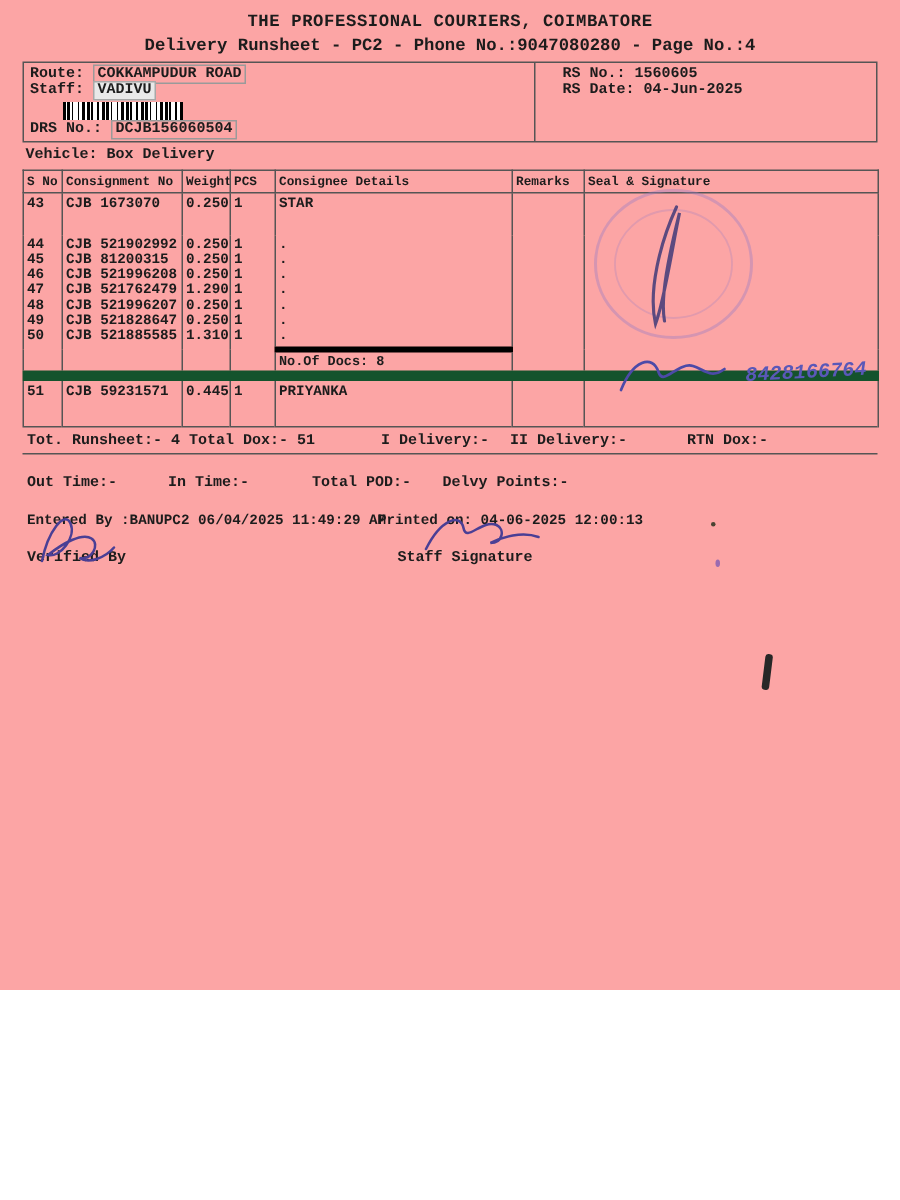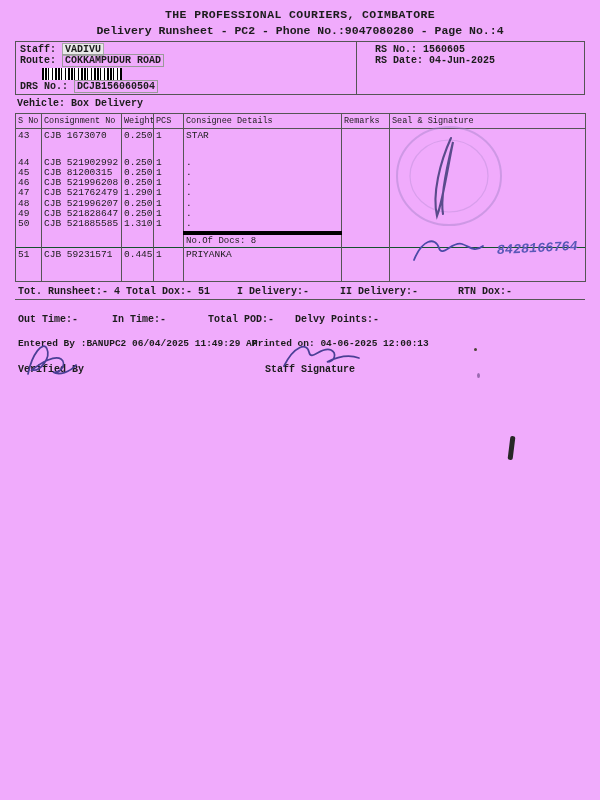--- a/index.html
+++ b/index.html
@@ -1,48 +1,48 @@
 <!DOCTYPE html>
 <html><head>
 <meta charset="utf-8">
 <style>
   * { margin:0; padding:0; box-sizing:border-box; }
   html,body { width:600px; background:#fff; }
   .page {
-    position:relative; width:600px; height:800px; background:#f0abfc;
+    position:relative; width:600px; height:660px; background:#fca5a5;
     font-family:"Liberation Mono","DejaVu Sans Mono",monospace;
     font-weight:700; color:#1c1c1c; overflow:hidden;
   }
   .content { padding:8px 15px 0 15px; }
   .title { text-align:center; font-size:11.5px; letter-spacing:.4px; }
   .subtitle { text-align:center; font-size:11.5px; margin-top:3px; }
 
   .info-box { margin-top:4px; border:1px solid #555; display:flex; }
   .info-left { flex:1; padding:2px 4px 2px 4px; }
   .info-line { font-size:10px; line-height:11px; white-space:pre; }
   .boxed { border:1px solid #9a9a9a; padding:0 2px; }
   .shaded { background:#e9e9e9; border:1px solid #a8a8a8; padding:0 2px; }
   .barcode { width:80px; height:12px; margin:2px 0 1px 22px;
     background:repeating-linear-gradient(90deg,#000 0 2px,#fff 2px 3px,#000 3px 5px,#fff 5px 6px,#000 6px 7px,#fff 7px 10px,#000 10px 11px,#fff 11px 13px); }
   .info-right { width:228px; border-left:1px solid #555; padding:2px 18px; }
   .vehicle-line { font-size:10px; margin-top:3px; padding-left:2px; }
 
   table.runsheet { margin-top:4px; width:570px; border:1px solid #555; border-collapse:collapse; table-layout:fixed; }
   table.runsheet th, table.runsheet td {
     border-left:1px solid #555; border-right:1px solid #555;
-    font-weight:400; text-align:left; vertical-align:top;
+    font-weight:700; text-align:left; vertical-align:top;
     padding:1px 2px; overflow:hidden; white-space:nowrap;
   }
   table.runsheet th { font-size:8.5px; border-top:1px solid #555; border-bottom:1px solid #555; padding:2px 2px; }
   table.runsheet td { font-size:9.5px; }
   tr.row43 td { height:28px; }
   td .ln { line-height:10.3px; height:10.3px; font-size:9.5px; }
   tr.docsrow td { height:13px; font-size:9px; }
   tr.docsrow td.bt { border-top:4px solid #000000; }
-  tr.row51 td { border-top:1px solid #14532d; height:34px; }
+  tr.row51 td { border-top:7px solid #14532d; height:34px; }
 
   .totals-bar { position:relative; width:570px; height:18px; border-bottom:1px solid #555; }
   .totals-bar span, .times-row span, .entered-row span, .verify-row span {
     position:absolute; font-size:10px; white-space:pre; }
   .totals-bar span { top:4px; }
   .times-row { position:relative; width:570px; height:13px; margin-top:14px; }
   .entered-row { position:relative; width:570px; height:13px; margin-top:11px; font-size:9.5px; }
   .entered-row span { font-size:9.5px; }
   .verify-row { position:relative; width:570px; height:13px; margin-top:13px; }
 
@@ -53,22 +53,22 @@
 <body>
 
 <div class="page">
   <div class="content">
 
     <div class="title">THE PROFESSIONAL COURIERS, COIMBATORE</div>
     <div class="subtitle">Delivery Runsheet - PC2 - Phone No.:9047080280 - Page No.:4</div>
 
     <div class="info-box">
       <div class="info-left">
+        <div class="info-line"><span>Route: </span><span class="boxed">COKKAMPUDUR ROAD</span></div>
         <div class="info-line"><span>Staff: </span><span class="shaded">VADIVU</span></div>
-        <div class="info-line"><span>Route: </span><span class="boxed">COKKAMPUDUR ROAD</span></div>
         <div class="barcode"></div>
         <div class="info-line"><span>DRS No.: </span><span class="boxed">DCJB156060504</span></div>
       </div>
       <div class="info-right">
         <div class="info-line">RS No.: 1560605</div>
         <div class="info-line">RS Date: 04-Jun-2025</div>
       </div>
     </div>
     <div class="vehicle-line">Vehicle: Box Delivery</div>
 
@@ -167,21 +167,21 @@
         <td>PRIYANKA</td>
         <td></td>
         <td></td>
       </tr>
     </tbody>
       </table>
 
     <div class="totals-bar">
       <span style="left:3px">Tot. Runsheet:- 4</span>
       <span style="left:111px">Total Dox:- 51</span>
-      <span style="left:222px">I Delivery:-</span>
+      <span style="left:239px">I Delivery:-</span>
       <span style="left:325px">II Delivery:-</span>
       <span style="left:443px">RTN Dox:-</span>
     </div>
 
     <div class="times-row">
       <span style="left:3px">Out Time:-</span>
       <span style="left:97px">In Time:-</span>
       <span style="left:193px">Total POD:-</span>
       <span style="left:280px">Delvy Points:-</span>
     </div>

